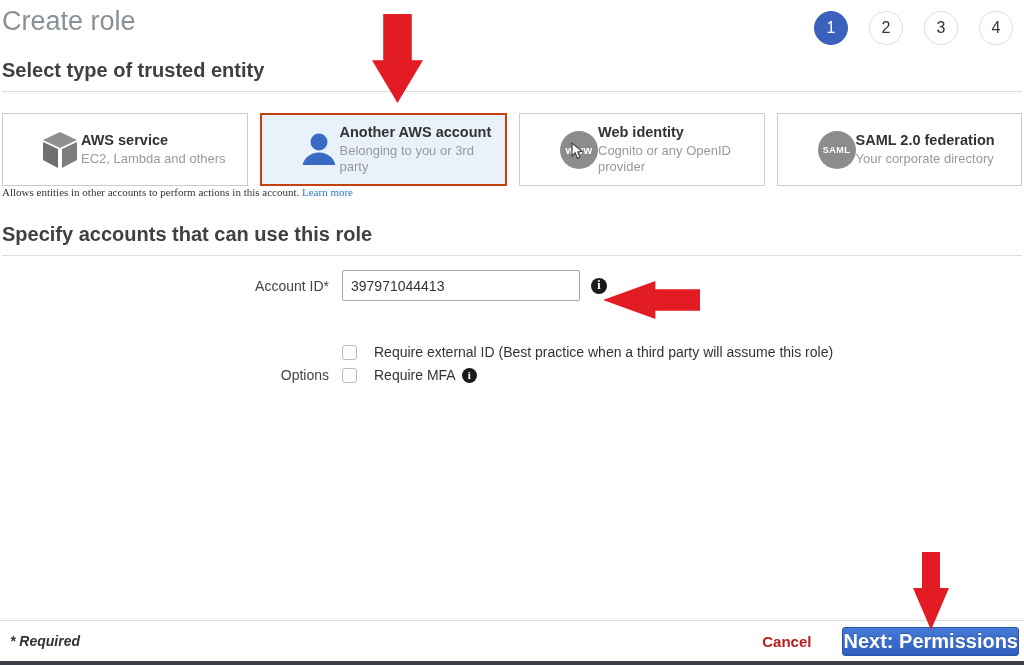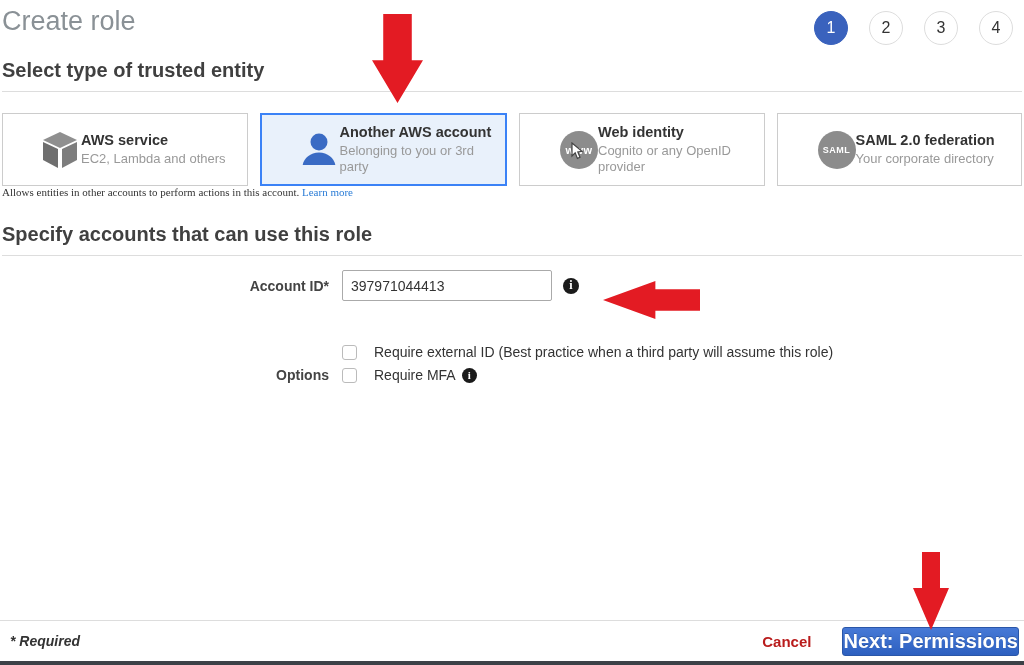--- a/index.html
+++ b/index.html
@@ -67,21 +67,21 @@
     flex: 1;
     height: 73px;
     border: 1px solid #ccc;
     background: #fff;
     display: flex;
     align-items: center;
     padding: 0 10px 0 0;
     cursor: pointer;
   }
   .card.selected {
-    border: 2px solid #3b82f6;
+    border: 2px solid #c2410c;
     background: #e9f1fb;
   }
   .card-icon-wrap {
     width: 78px;
     display: flex;
     align-items: center;
     justify-content: flex-end;
     flex-shrink: 0;
     position: relative;
   }
@@ -129,26 +129,26 @@
     display: flex;
     align-items: flex-start;
   }
   .row-account { margin-top: 14px; align-items: center; }
   .row-options { margin-top: 43px; align-items: flex-end; }
   .form-label {
     width: 340px;
     text-align: right;
     padding-right: 13px;
     font-size: 14px;
-    font-weight: bold;
+    font-weight: normal;
     color: #444;
     flex-shrink: 0;
   }
   .account-input {
-    width: 210px;
+    width: 238px;
     height: 31px;
     border: 1px solid #aaa;
     border-radius: 2px;
     padding: 0 8px;
     font-size: 14px;
     font-family: "Liberation Sans", sans-serif;
     color: #333;
   }
   .info-icon {
     display: inline-flex;

